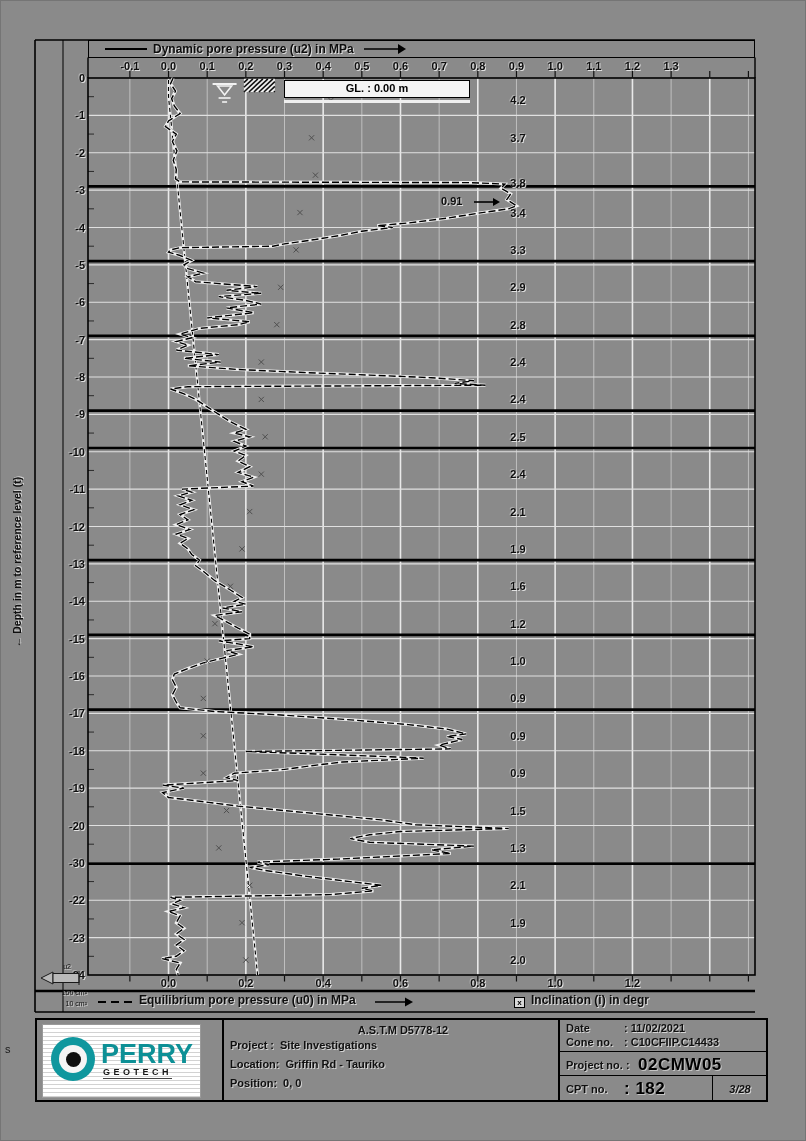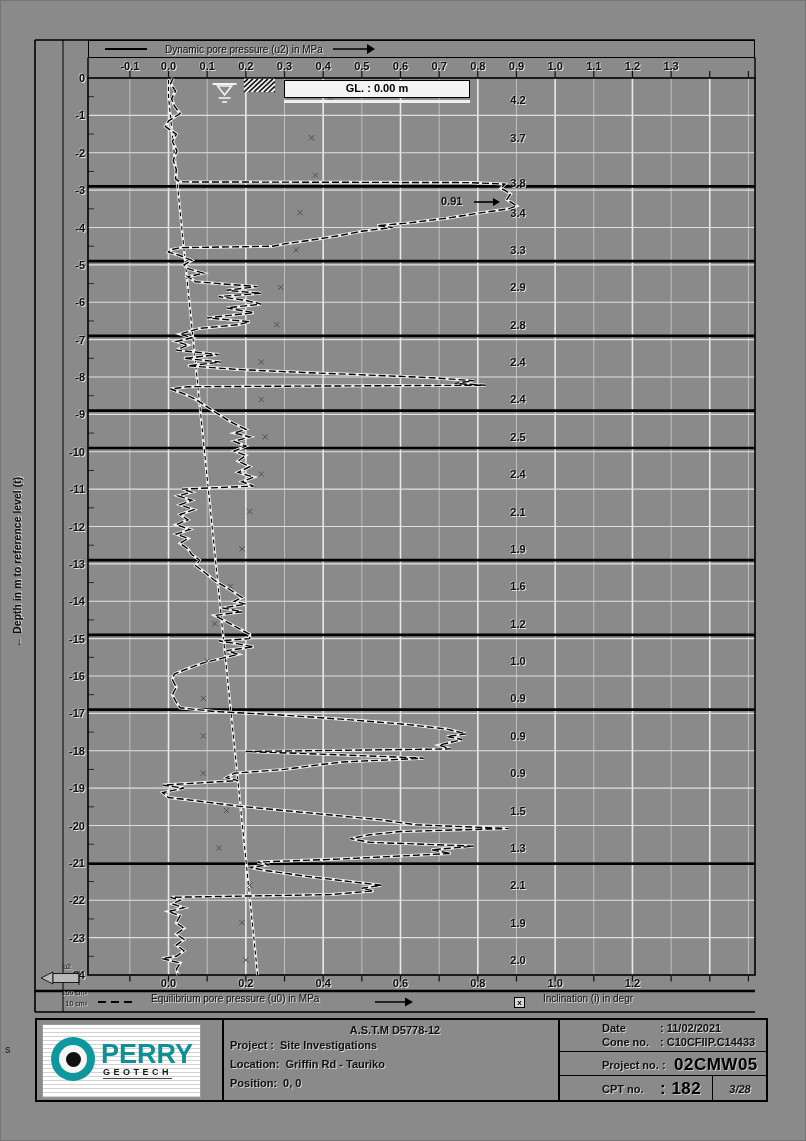--- a/index.html
+++ b/index.html
@@ -6,22 +6,22 @@
   #page{position:relative;width:806px;height:1141px;background:#8a8a8a;overflow:hidden;
         font-family:"Liberation Sans","DejaVu Sans",sans-serif;box-shadow:inset 0 0 0 1px #757575;}
   #chart-svg{position:absolute;left:0;top:0;}
   .lab{position:absolute;color:#0e0e0e;font-size:11px;font-weight:bold;
        text-shadow:1px 1px 0 rgba(240,240,240,.85),-1px -1px 0 rgba(230,230,230,.4);white-space:nowrap;}
   .tick-label{transform:translateX(-50%);}
   .depth-label{transform:translate(-100%,-50%);}
   .incl-value{transform:translate(-50%,-50%);}
   .legend-bar{position:absolute;left:88px;top:40px;width:667px;height:18px;border:1.5px solid #000;
               box-sizing:border-box;display:flex;align-items:center;}
-  .legend-text{font-size:10px;font-weight:normal;color:#0e0e0e;white-space:nowrap;
-               text-shadow:1px 1px 0 rgba(240,240,240,.8);margin-left:12px;}
+  .legend-text{font-size:12px;font-weight:bold;color:#0e0e0e;white-space:nowrap;
+               text-shadow:1px 1px 0 rgba(240,240,240,.8);}
   .gl-box{position:absolute;left:284px;top:80px;width:186px;height:18px;background:#f4f4f4;
           border:1.6px solid #000;box-sizing:border-box;text-align:center;font-size:11px;
           font-weight:bold;color:#000;line-height:15px;}
   .gl-underline{position:absolute;left:284px;top:100px;width:186px;height:3px;background:#efefef;}
   .annot{position:absolute;font-size:11px;font-weight:bold;color:#0e0e0e;
          text-shadow:1px 1px 0 rgba(240,240,240,.8);}
   .yaxis-title{position:absolute;left:-123px;top:556px;width:280px;text-align:center;
     transform:rotate(-90deg);font-size:10.5px;font-weight:bold;color:#0e0e0e;
     text-shadow:1px 1px 0 rgba(240,240,240,.7);}
   .bottom-legend-row{position:absolute;left:35px;top:992px;width:720px;height:20px;}
@@ -45,25 +45,25 @@
         border:1px solid #9a9a9a;}
   .logo-circle{position:absolute;left:8px;top:12px;width:44px;height:44px;border-radius:50%;
         background:#0f979e;display:flex;align-items:center;justify-content:center;}
   .logo-circle .mid{width:28px;height:28px;border-radius:50%;background:#f5f5f5;
         display:flex;align-items:center;justify-content:center;}
   .logo-circle .core{width:15px;height:15px;border-radius:50%;background:#101010;}
   .logo-perry{position:absolute;left:58px;top:14px;font-size:27px;font-weight:bold;color:#0d9096;}
   .logo-geotech{position:absolute;left:60px;top:42px;font-size:9px;font-weight:bold;color:#161616;
         letter-spacing:3.5px;border-bottom:1px solid #444;padding-bottom:1px;}
   .mid-cell{position:absolute;left:187px;top:0;width:334px;height:100%;}
-  .astm{position:absolute;left:4px;top:4px;width:100%;text-align:center;font-size:11px;font-weight:bold;
+  .astm{position:absolute;left:12px;top:4px;width:100%;text-align:center;font-size:11px;font-weight:bold;
         color:#101010;text-shadow:1px 1px 0 rgba(235,235,235,.75);}
   .mid-row{position:absolute;left:6px;display:flex;gap:6px;}
   .right-cell{position:absolute;left:523px;top:0;width:208px;height:100%;}
-  .rrow{position:absolute;left:6px;display:flex;margin-left:36px;}
+  .rrow{position:absolute;left:6px;display:flex;}
   .hline{position:absolute;left:0;right:0;height:1.4px;background:#000;}
   .pageno-cell{position:absolute;left:152px;top:56px;width:54px;height:26px;border-left:1.6px solid #000;
         display:flex;align-items:center;justify-content:center;font-style:italic;}
 </style>
 </head>
 <body>
 <div id="page">
 
   <svg id="chart-svg" width="806" height="1141">
       <line x1="129.868718483742" y1="78" x2="129.868718483742" y2="975" stroke="#bfbfbf" stroke-width="1"></line>
@@ -292,21 +292,21 @@
       <div class="lab depth-label" style="left: 85px; top: 489.125px;">-11</div>
       <div class="lab depth-label" style="left: 85px; top: 526.5px;">-12</div>
       <div class="lab depth-label" style="left: 85px; top: 563.875px;">-13</div>
       <div class="lab depth-label" style="left: 85px; top: 601.25px;">-14</div>
       <div class="lab depth-label" style="left: 85px; top: 638.625px;">-15</div>
       <div class="lab depth-label" style="left: 85px; top: 676px;">-16</div>
       <div class="lab depth-label" style="left: 85px; top: 713.375px;">-17</div>
       <div class="lab depth-label" style="left: 85px; top: 750.75px;">-18</div>
       <div class="lab depth-label" style="left: 85px; top: 788.125px;">-19</div>
       <div class="lab depth-label" style="left: 85px; top: 825.5px;">-20</div>
-      <div class="lab depth-label" style="left: 85px; top: 862.875px;">-21</div>
+      <div class="lab depth-label" style="left: 85px; top: 862.875px;">-30</div>
       <div class="lab depth-label" style="left: 85px; top: 900.25px;">-22</div>
       <div class="lab depth-label" style="left: 85px; top: 937.625px;">-23</div>
       <div class="lab depth-label" style="left: 85px; top: 975px;">-24</div>
     </div>
   <div id="incl-values">
       <div class="lab incl-value" style="left: 518px; top: 100.425px;">4.2</div>
       <div class="lab incl-value" style="left: 518px; top: 137.8px;">3.7</div>
       <div class="lab incl-value" style="left: 518px; top: 175.175px; margin-top: 8px;">3.8</div>
       <div class="lab incl-value" style="left: 518px; top: 212.55px;">3.4</div>
       <div class="lab incl-value" style="left: 518px; top: 249.925px;">3.3</div>

